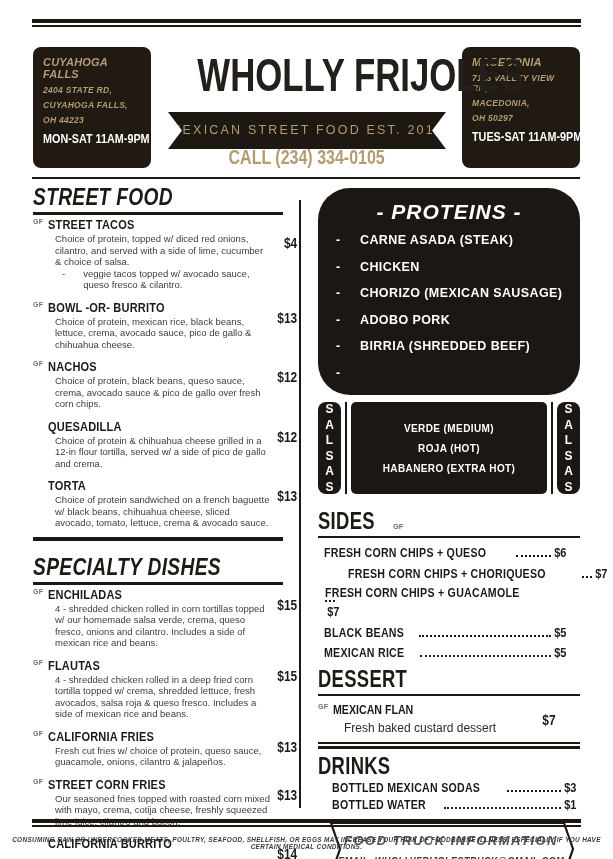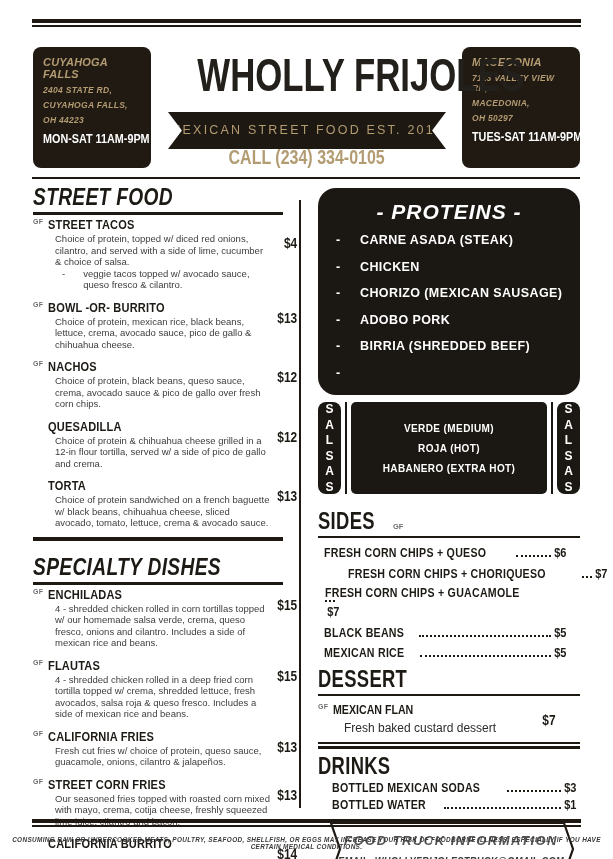--- a/index.html
+++ b/index.html
@@ -38,21 +38,21 @@
 
   .mi{position:relative;padding-left:15px;padding-right:42px;margin-bottom:7px;}
   .mi-name{font-weight:bold;font-size:13px;letter-spacing:0.2px;transform:scaleX(0.85);transform-origin:0 50%;display:inline-block;white-space:nowrap;margin-bottom:1px;}
   .gf{position:absolute;left:0;top:3px;font-size:7px;font-weight:bold;color:#6e6e6e;letter-spacing:0.3px;}
   .mi-desc{font-size:9.5px;line-height:11.5px;color:#3d3d3d;padding-left:7px;width:215px;}
   .mi-note{font-size:9.5px;line-height:11.5px;color:#3d3d3d;padding-left:14px;width:200px;display:flex;gap:18px;}
   .mi-price{position:absolute;right:0;top:12px;font-weight:bold;font-size:14.5px;transform:scaleX(0.82);transform-origin:100% 0;}
   .thick-sep{height:4px;background:#1d1812;width:250px;margin:8px 0 12px 0;}
 
   
-  .proteins{background:#1b1712;border-radius:18px;box-sizing:border-box;height:207px;padding:12px 16px 10px 16px;color:#ffffff;}
+  .proteins{background:#1b1712;border-radius:32px;box-sizing:border-box;height:207px;padding:12px 16px 10px 16px;color:#ffffff;}
   .proteins-title{text-align:center;font-weight:bold;font-style:italic;font-size:21px;letter-spacing:1px;margin-bottom:9px;}
   .protein-row{display:flex;align-items:baseline;margin-bottom:12.5px;font-weight:bold;font-size:12.5px;letter-spacing:0.4px;}
   .protein-dash{width:24px;padding-left:2px;}
 
   
   .salsas{display:flex;margin-top:7px;height:92px;align-items:stretch;}
   .salsa-strip{width:23px;background:#1b1712;border-radius:8px;color:#fff;font-weight:bold;font-size:12px;display:flex;align-items:center;justify-content:center;writing-mode:vertical-lr;text-orientation:upright;letter-spacing:1.5px;}
   .salsa-line{width:2px;background:#1b1712;margin:0 4px;}
   .salsa-box{flex:1;background:#1b1712;border-radius:5px;color:#fff;display:flex;flex-direction:column;align-items:center;justify-content:center;gap:9px;}
   .salsa-item{font-weight:bold;font-size:10px;letter-spacing:0.4px;}

